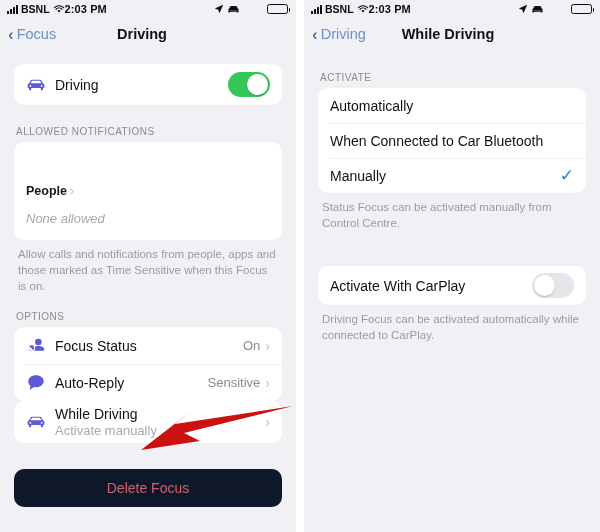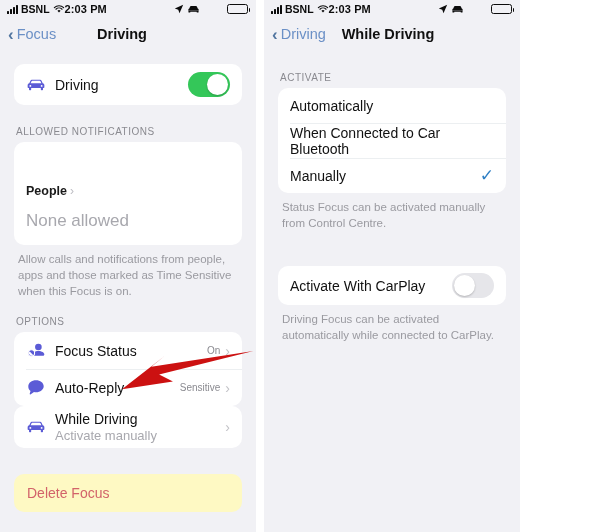--- a/index.html
+++ b/index.html
@@ -3,21 +3,21 @@
 <meta charset="utf-8">
 <style>
   * { box-sizing: border-box; margin: 0; padding: 0; }
   html, body {
     width: 600px; height: 532px;
     background: #ffffff;
     font-family: "Liberation Sans", "DejaVu Sans", sans-serif;
     overflow: hidden;
   }
   .screens {
-    display: flex; width: 520px; height: 532px;
+    display: flex; width: 600px; height: 532px;
     background: #ffffff;
   }
   .phone {
     width: 296px; height: 532px;
     background: #f1f1f5;
     position: relative;
     overflow: hidden;
   }
   .phone.left { margin-right: 8px; }
 
@@ -88,21 +88,21 @@
   .row {
     display: flex; align-items: center;
     padding: 0 12px; min-height: 37px;
     position: relative;
   }
   .row + .row::before {
     content: ""; position: absolute; left: 12px; right: 0; top: 0;
     height: 1px; background: #eceff1;
   }
   .row .label { font-size: 14px; color: #111; flex: 1; }
-  .row .value { font-size: 10px; color: #8a8a90; margin-right: 5px; }
+  .row .value { font-size: 13px; color: #8a8a90; margin-right: 5px; }
   .chev-r {
     color: #c2c2c7; font-size: 14px; line-height: 1; font-weight: 500;
   }
   .icon-box {
     width: 20px; height: 20px; margin-right: 9px;
     display: flex; align-items: center; justify-content: center;
     flex-shrink: 0;
   }
   .icon-box svg { display: block; }
 
@@ -123,24 +123,24 @@
     background: #fff; border-radius: 50%;
     box-shadow: 0 1px 2px rgba(0,0,0,.22);
   }
   .toggle.on .knob { right: 2px; }
   .toggle.off .knob { left: 2px; }
 
   
   .people-card { background: #fff; border-radius: 10px; padding: 10px 12px 14px 12px; }
   .people-title { font-size: 12.5px; font-weight: bold; color: #1a1a1a; display:flex; align-items:center; gap:3px;margin-top:32px; }
   .people-title .chev-r { font-size: 12px; color: #bdbdc3; }
-  .people-sub { font-size: 17px; color: #a8a8ae; margin-top: 13px; }
-
-  
-  .delete-card { background: #fef9c3; border-radius: 10px; padding: 11px 13px; }
+  .people-sub { font-size: 13px; color: #a8a8ae; margin-top: 13px; font-style: italic; }
+
+  
+  .delete-card { background: #0f172a; border-radius: 10px; padding: 11px 13px; text-align: center; }
   .delete-label { font-size: 14px; color: #d2636a; }
 
   .check { color: #2f7fc4; font-size: 17px; line-height: 1; font-weight: 600; }
 
   
   .arrow-layer { position: absolute; inset: 0; pointer-events: none; z-index: 30; }
 </style>
 </head>
 <body>
 

